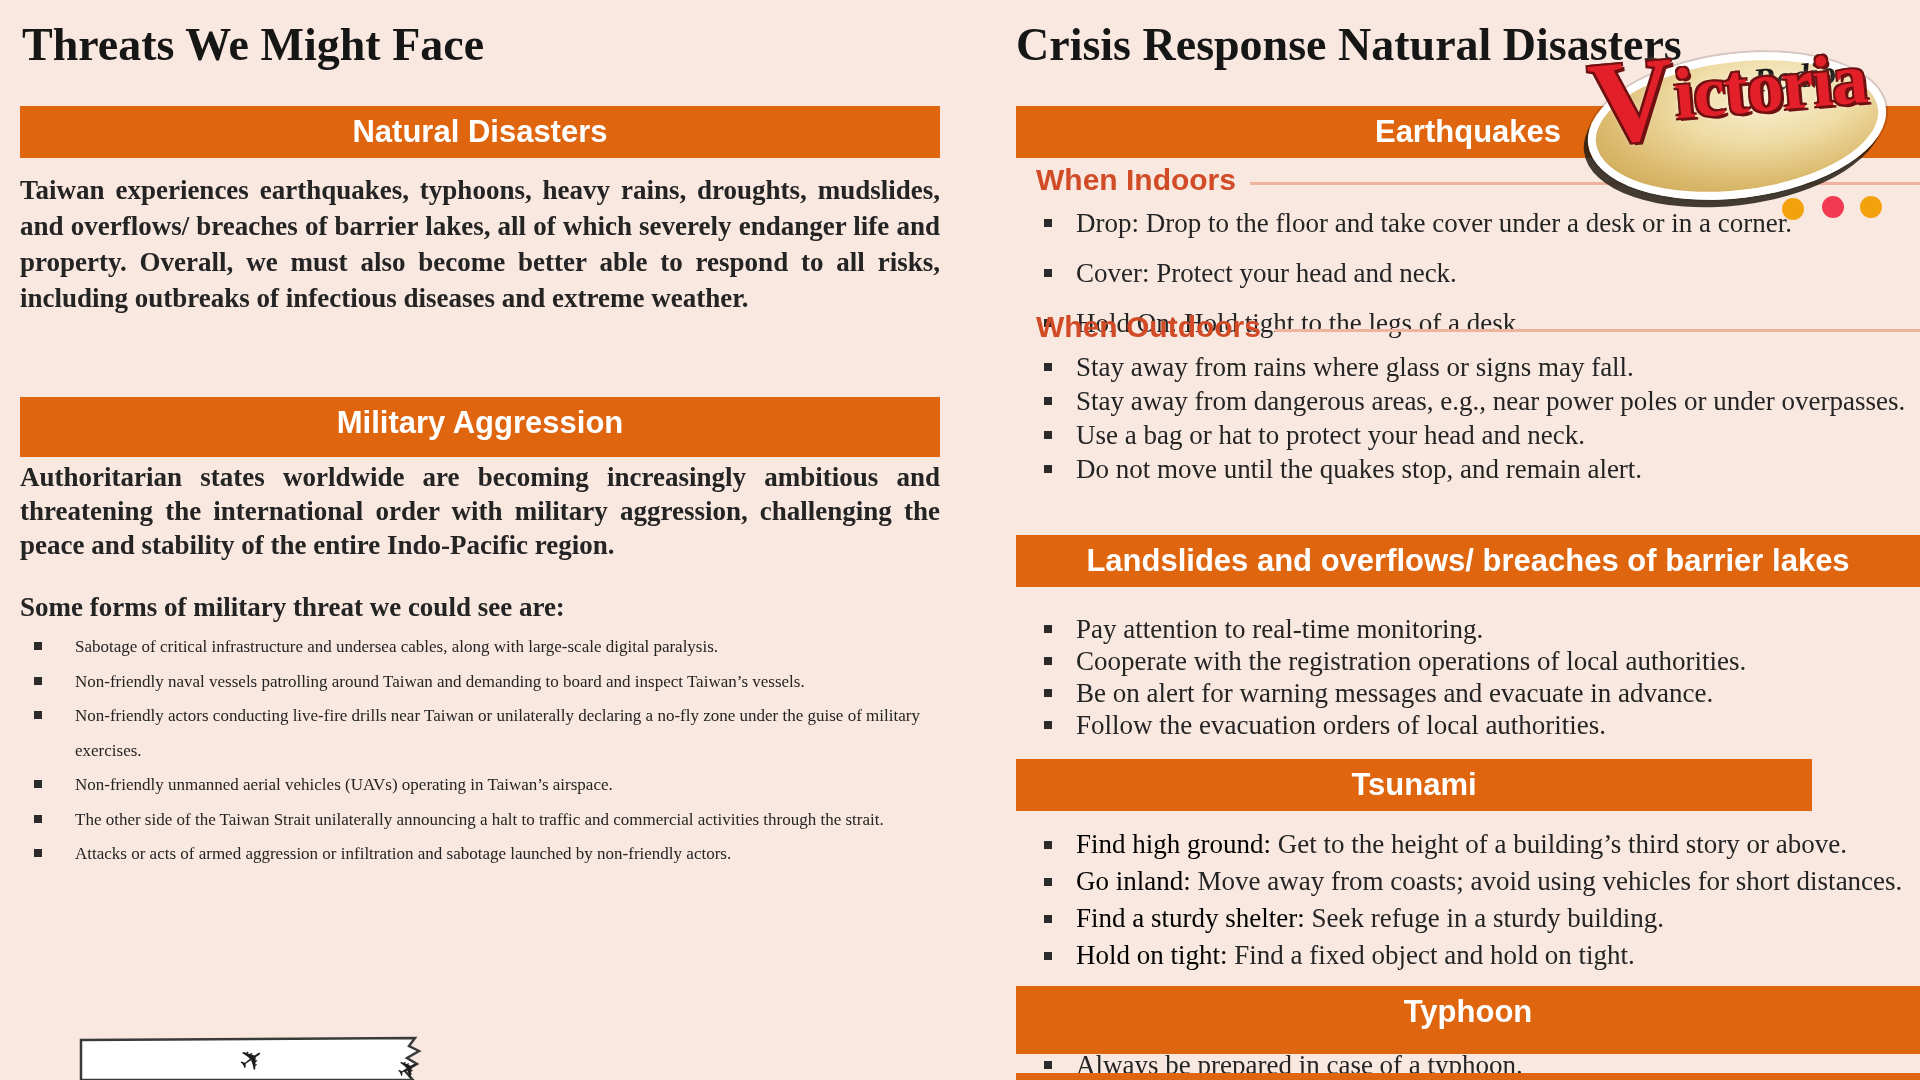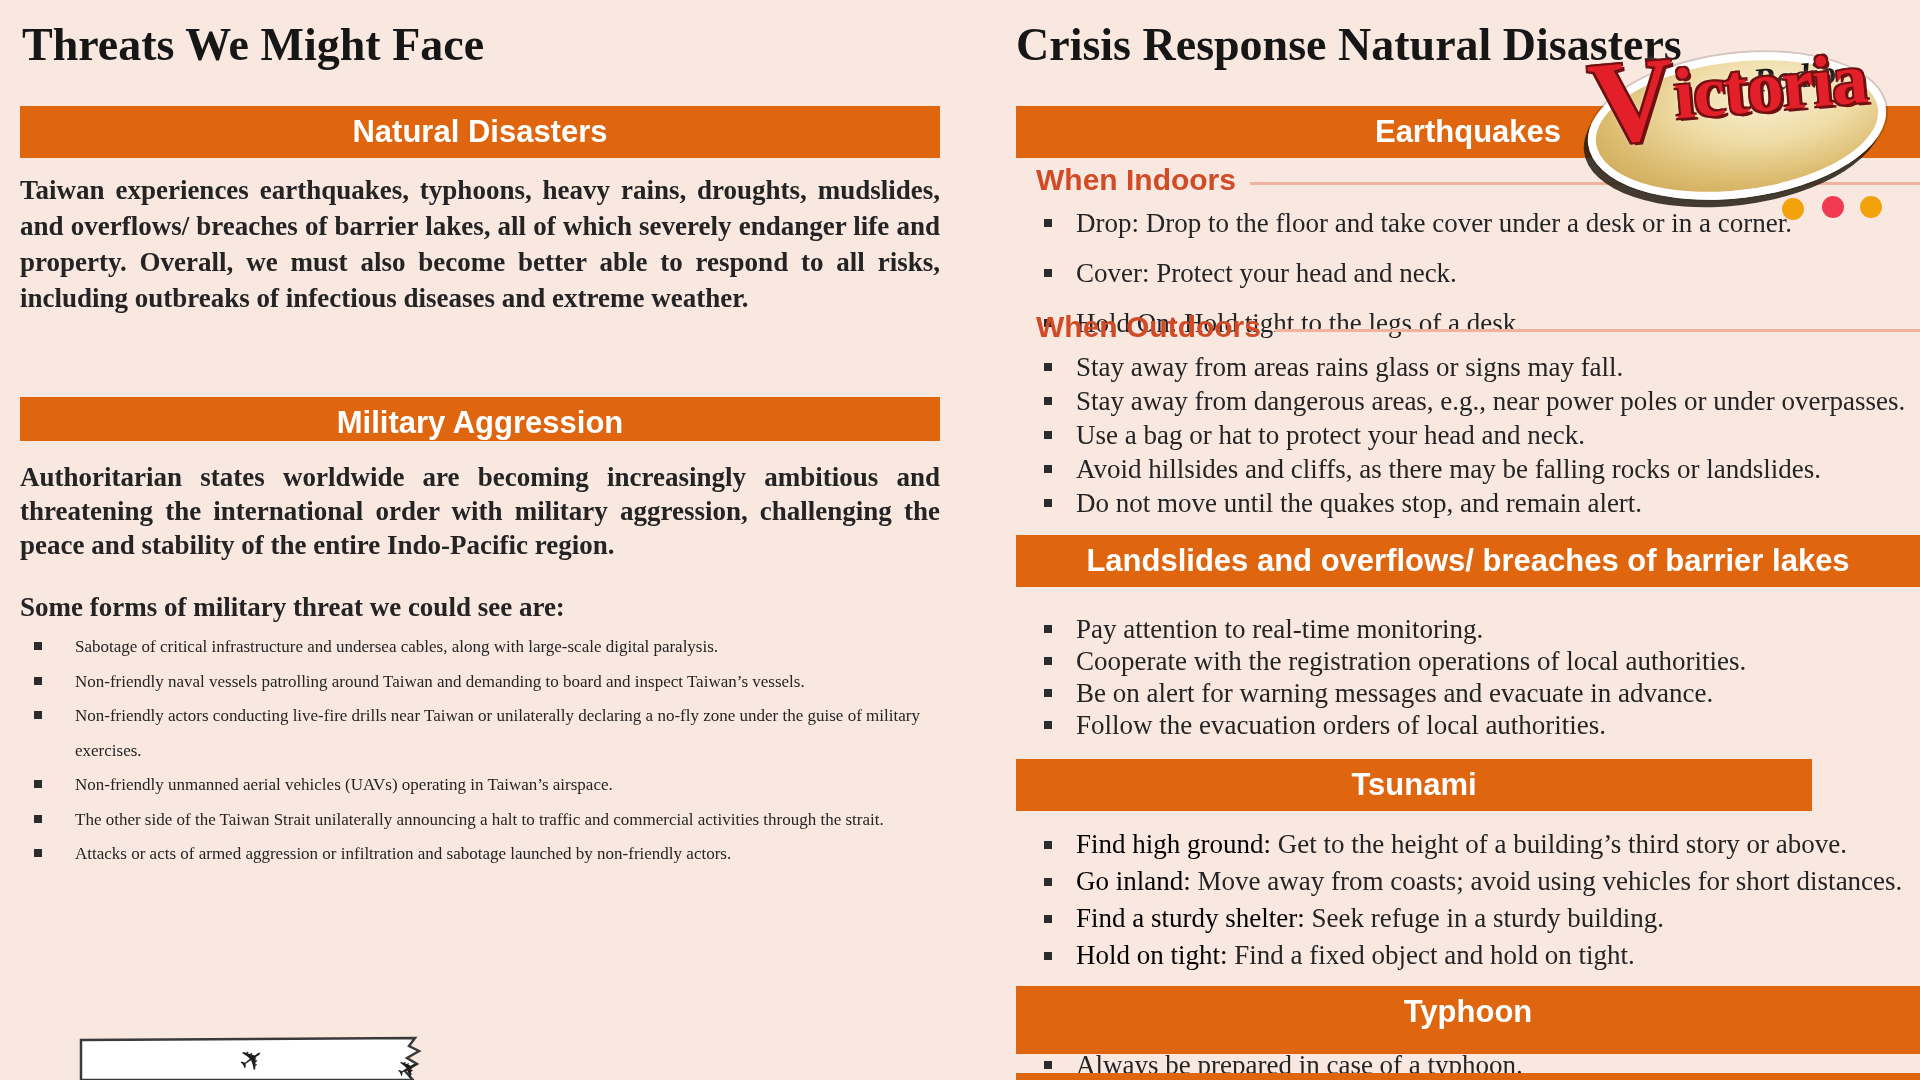--- a/index.html
+++ b/index.html
@@ -85,21 +85,21 @@
 <div class="stage">
 
   <div class="col-title" style="left:22px;top:18px;">Threats We Might Face</div>
 
   <div class="banner" style="left:20px;top:106px;width:920px;height:52px;line-height:52px;">
     <span>Natural Disasters</span>
   </div>
 
   <div class="para" style="left:20px;top:172px;width:920px;">Taiwan experiences earthquakes, typhoons, heavy rains, droughts, mudslides, and overflows/ breaches of barrier lakes, all of which severely endanger life and property. Overall, we must also become better able to respond to all risks, including outbreaks of infectious diseases and extreme weather.</div>
 
-  <div class="banner" style="left:20px;top:397px;width:920px;height:44px;line-height:52px;">
+  <div class="banner" style="left:20px;top:397px;width:920px;height:60px;line-height:52px;">
     <span>Military Aggression</span>
   </div>
 
   <div class="para para2" style="left:20px;top:460px;width:920px;">Authoritarian states worldwide are becoming increasingly ambitious and threatening the international order with military aggression, challenging the peace and stability of the entire Indo-Pacific region.</div>
 
   <div class="subhead" style="left:20px;top:592px;">Some forms of military threat we could see are:</div>
 
   <div class="blist left-list" style="left:20px;top:630px;width:920px;">
     <div class="brow">
       <span class="marker"></span>
@@ -162,33 +162,29 @@
   </div>
 
   <div class="sec-head" style="left:1036px;top:310px;width:884px;">
     <span>When Outdoors</span>
     <span class="rule"></span>
   </div>
 
   <div class="blist right-list outdoor" style="left:1016px;top:350px;width:904px;">
     <div class="brow">
       <span class="marker"></span>
-      <span>Stay away from areas rains glass or signs may fall.</span>
+      <span>Stay away from rains where glass or signs may fall.</span>
     </div>
     <div class="brow">
       <span class="marker"></span>
       <span>Stay away from dangerous areas, e.g., near power poles or under overpasses.</span>
     </div>
     <div class="brow">
       <span class="marker"></span>
       <span>Use a bag or hat to protect your head and neck.</span>
-    </div>
-    <div class="brow">
-      <span class="marker"></span>
-      <span>Avoid hillsides and cliffs, as there may be falling rocks or landslides.</span>
     </div>
     <div class="brow">
       <span class="marker"></span>
       <span>Do not move until the quakes stop, and remain alert.</span>
     </div>
   </div>
 
   <div class="banner" style="left:1016px;top:535px;width:904px;height:52px;line-height:52px;">
     <span>Landslides and overflows/ breaches of barrier lakes</span>
   </div>

